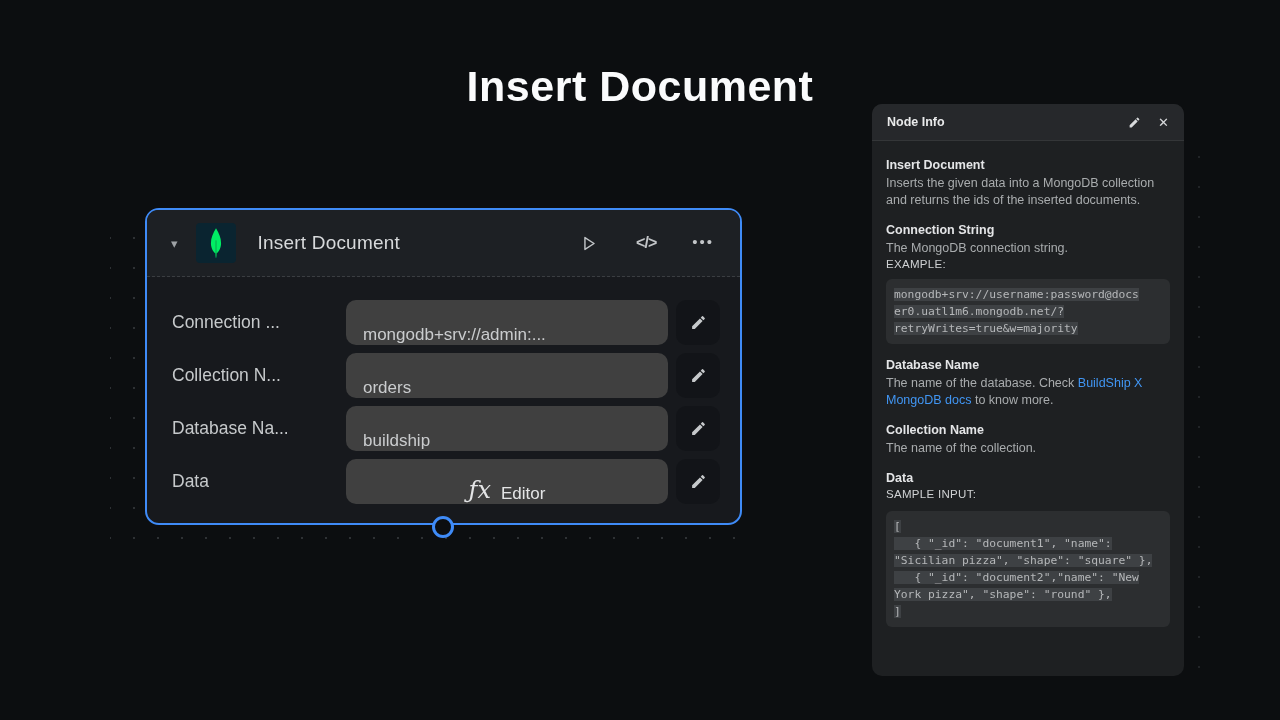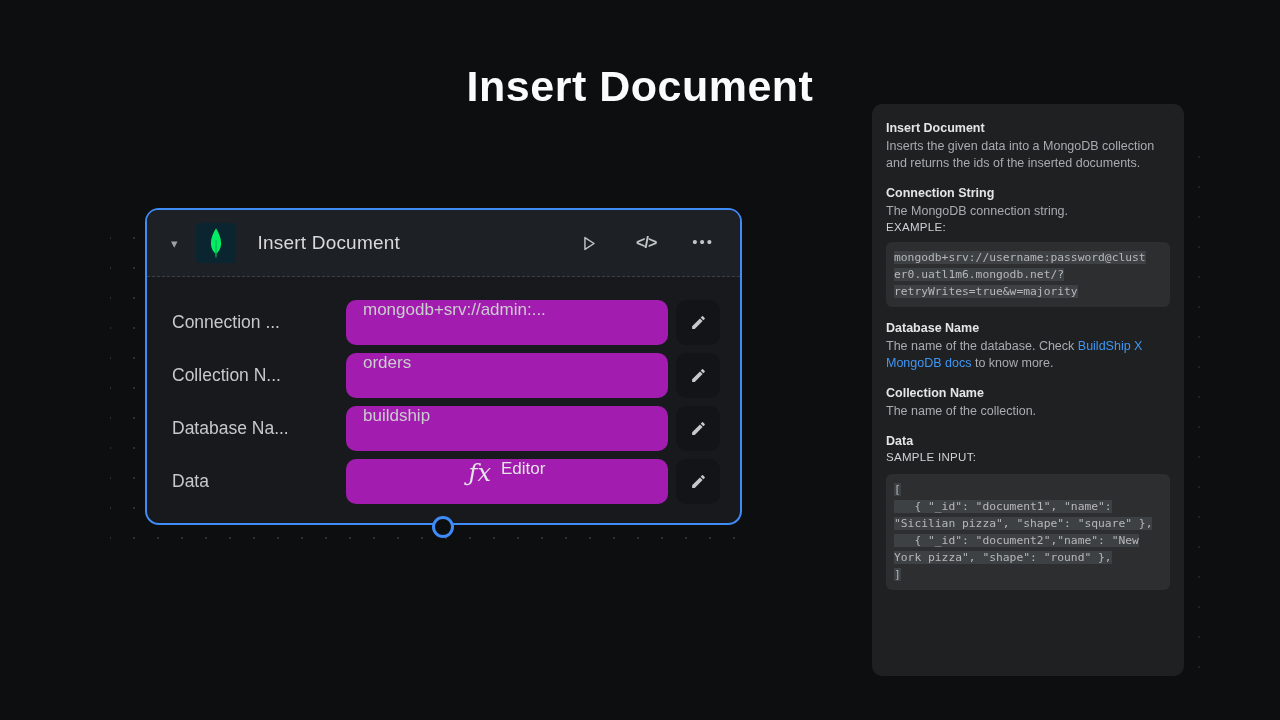--- a/index.html
+++ b/index.html
@@ -81,23 +81,23 @@
   .row-label {
     width: 174px;
     font-size: 17.5px;
     color: #c6c9cb;
     white-space: nowrap;
     overflow: hidden;
     flex: none;
   }
   .row-input {
     width: 322px; height: 45px;
-    background: #a21caf;
+    background: #404040;
     border-radius: 10px;
-    display: flex; align-items: flex-start;
+    display: flex; align-items: flex-end;
     padding: 0 17px;
     font-size: 17px;
     color: #caccce;
     white-space: nowrap;
     overflow: hidden;
     flex: none;
   }
   .row-input.editor { justify-content: center; color: #e4e5e6; }
   .fx-glyph { font-style: italic; font-family: "DejaVu Serif", serif; font-size: 24px; margin-right: 10px; }
   .pencil-btn {
@@ -236,33 +236,44 @@
             <path d="M3 17.25V21h3.75L17.81 9.94l-3.75-3.75L3 17.25zM20.71 7.04a1 1 0 0 0 0-1.41l-2.34-2.34a1 1 0 0 0-1.41 0l-1.83 1.83 3.75 3.75 1.83-1.83z"></path>
           </svg>
       </div>
     </div>
   </div>
 </div>
 
 <div class="connector"></div>
 
 <div class="panel">
+  <div class="panel-header">
+    <span class="panel-title">Node Info</span>
+    <span class="panel-hdr-icons">
+      <span class="icon">
+        <svg width="13" height="13" viewBox="0 0 24 24" fill="currentColor">
+            <path d="M3 17.25V21h3.75L17.81 9.94l-3.75-3.75L3 17.25zM20.71 7.04a1 1 0 0 0 0-1.41l-2.34-2.34a1 1 0 0 0-1.41 0l-1.83 1.83 3.75 3.75 1.83-1.83z"></path>
+          </svg>
+      </span>
+      <span class="icon close-glyph">✕</span>
+    </span>
+  </div>
 
   <div class="panel-body">
     <div class="sec">
       <div class="sec-heading">Insert Document</div>
       <div class="sec-text">Inserts the given data into a MongoDB collection and returns the ids of the inserted documents.</div>
     </div>
 
     <div class="sec">
       <div class="sec-heading">Connection String</div>
       <div class="sec-text">The MongoDB connection string.</div>
       <div class="sec-label">EXAMPLE:</div>
       <div class="code-block">
-        <div class="code-line"><span>mongodb+srv://username:password@clust</span></div>
+        <div class="code-line"><span>mongodb+srv://username:password@docs</span></div>
         <div class="code-line"><span>er0.uatl1m6.mongodb.net/?</span></div>
         <div class="code-line"><span>retryWrites=true&amp;w=majority</span></div>
       </div>
     </div>
 
     <div class="sec">
       <div class="sec-heading">Database Name</div>
       <div class="sec-text"><span>The name of the database. Check </span><span class="link">BuildShip X MongoDB docs</span><span> to know more.</span></div>
     </div>
 

